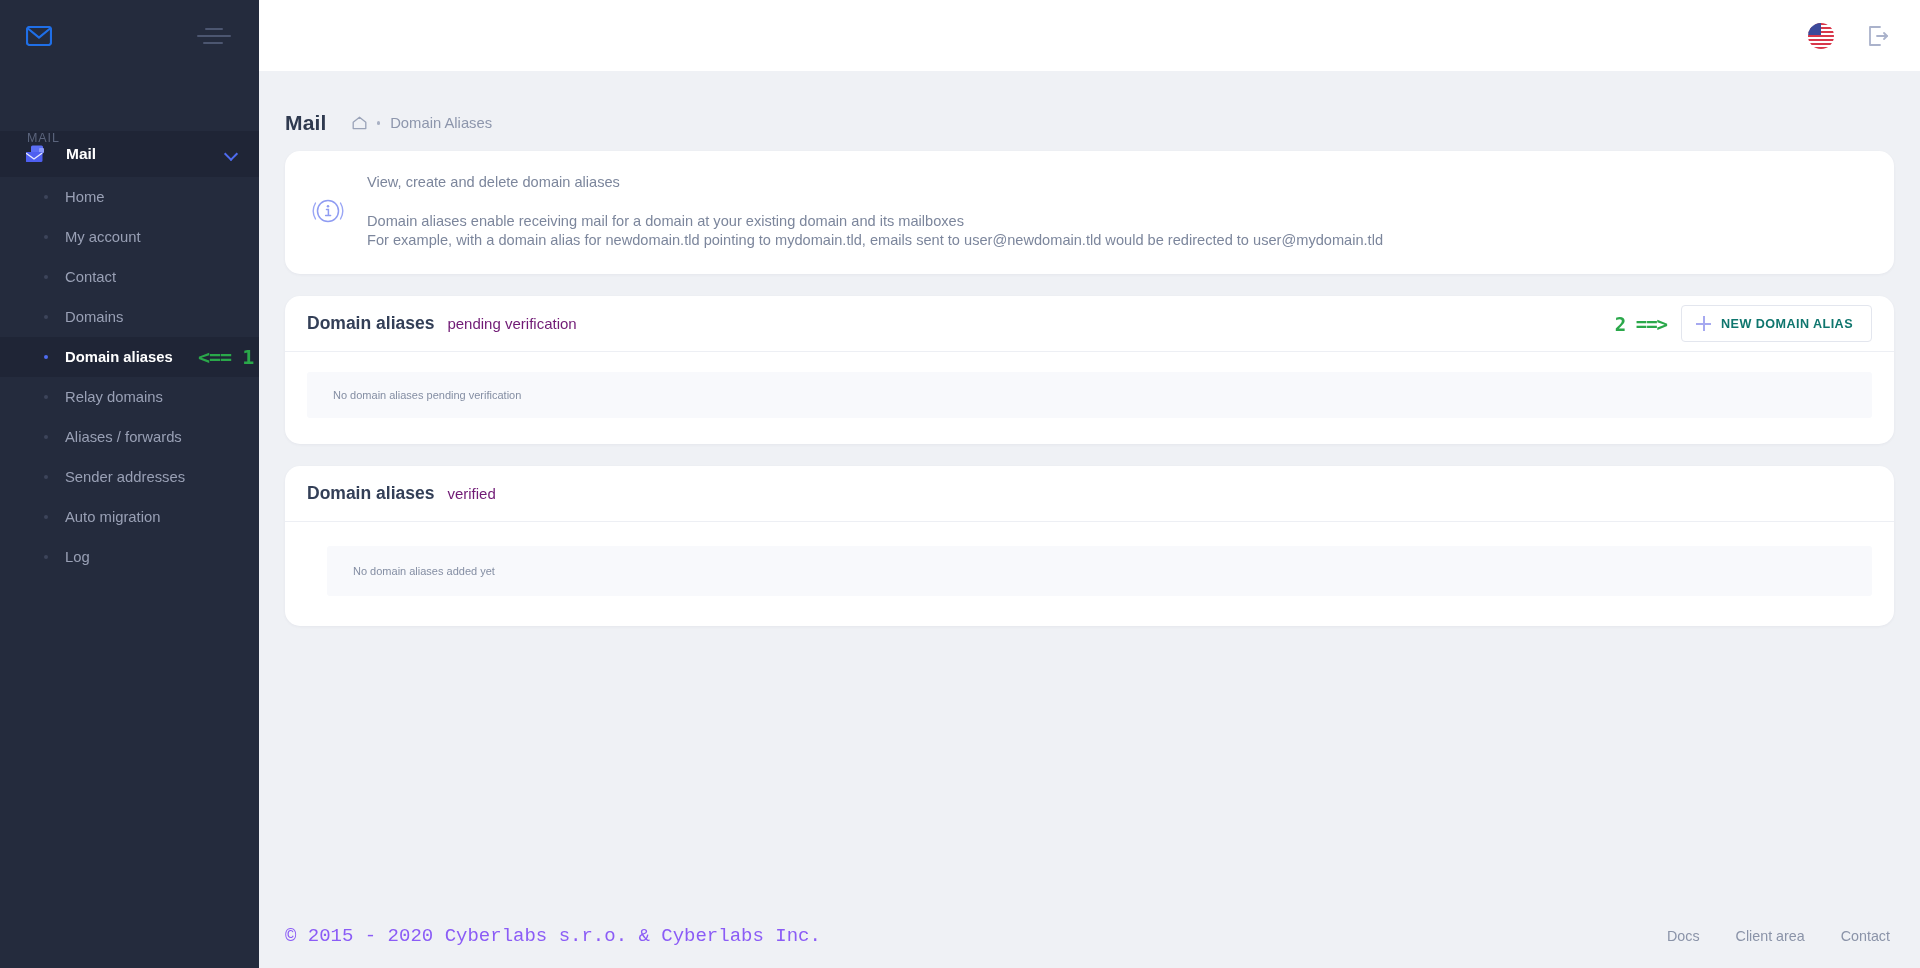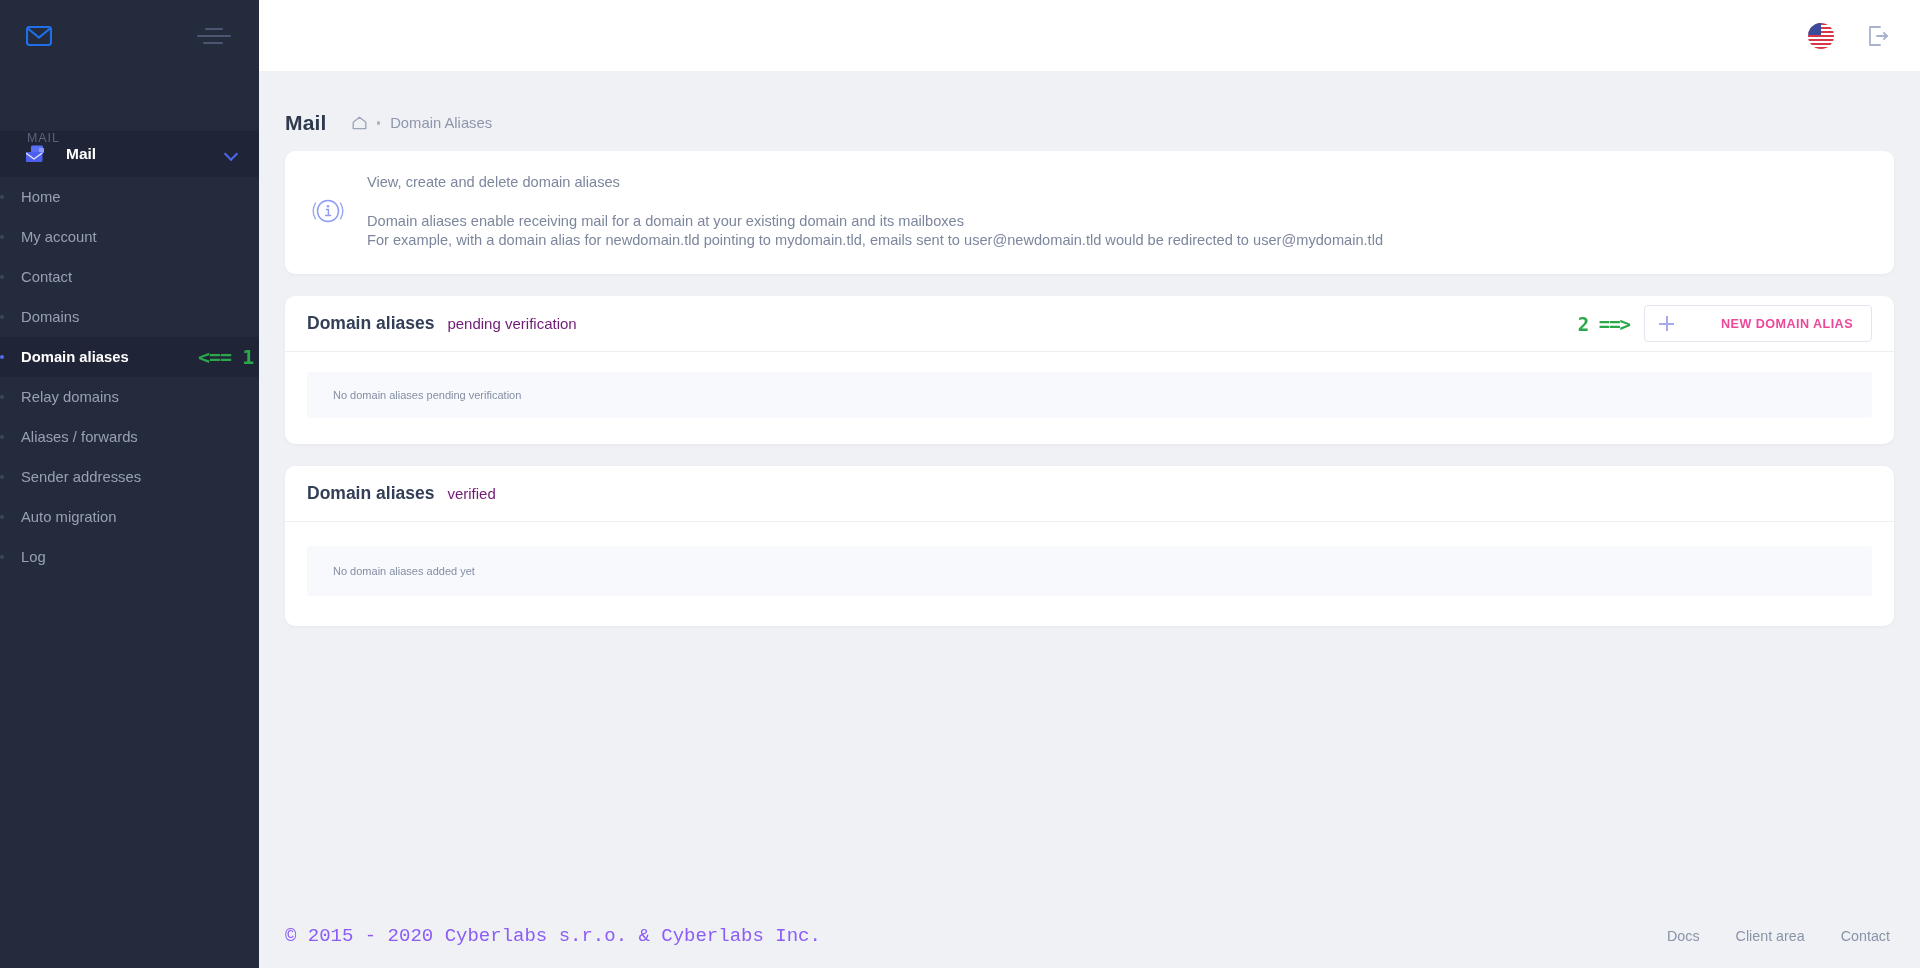--- a/index.html
+++ b/index.html
@@ -54,20 +54,21 @@
   .chev::before {
     content: ""; position: absolute; left: 1px; top: 1px;
     width: 8px; height: 8px;
     border-right: 2px solid #4e6cf0; border-bottom: 2px solid #4e6cf0;
     transform: rotate(45deg);
   }
 
   .sb-item {
     height: 40px;
     display: flex; align-items: center;
+    padding-left: 44px;
     cursor: pointer;
     position: relative;
   }
   .sb-item .dot {
     width: 4px; height: 4px; border-radius: 50%;
     background: #50587190; flex: none;
   }
   .sb-item .ilabel {
     margin-left: 17px;
     color: #99a0b5; font-size: 14.8px;
@@ -118,21 +119,21 @@
   }
   .page-title { font-size: 21px; font-weight: bold; color: #2f3a4f; letter-spacing: 0.2px; }
   .crumbs { display: flex; align-items: center; margin-left: 25px; gap: 10px; }
   .crumbs .home-ic { width: 15px; height: 14px; }
   .crumbs .cdot { width: 3.5px; height: 3.5px; border-radius: 50%; background: #a9b1c4; }
   .crumbs .ctext { color: #8d96ac; font-size: 14.8px; }
 
   .card {
     background: #ffffff;
     margin: 0 26px 22px 26px;
-    border-radius: 10px;
+    border-radius: 15px;
     box-shadow: 0 1px 3px rgba(60,70,100,0.06);
   }
 
   .alert-card {
     display: flex; align-items: flex-start;
     padding: 19px 24px 24px 24px;
     margin-top: 10px;
   }
   .alert-ic { width: 42px; flex: none; padding-top: 22px; }
   .alert-txt { padding-left: 16px; padding-top: 3px; }
@@ -159,32 +160,32 @@
     background: #fff; cursor: pointer;
     padding: 10px 18px 10px 14px;
   }
   .btn-new .plus { width: 15px; height: 15px; position: relative; }
   .btn-new .plus::before, .btn-new .plus::after {
     content:""; position: absolute; background: #a6a9f0;
   }
   .btn-new .plus::before { left: 0; top: 6.5px; width: 15px; height: 2px; }
   .btn-new .plus::after { top: 0; left: 6.5px; height: 15px; width: 2px; }
   .btn-new .blabel {
-    font-size: 12.6px; font-weight: bold; color: #ec4899; letter-spacing: 0.45px; margin-left: 37px;
+    font-size: 12.6px; font-weight: bold; color: #0f766e; letter-spacing: 0.45px;
   }
 
   .card-body { padding: 20px 22px 26px 22px; }
   .empty-row {
     background: #f8f9fc;
     border-radius: 3px;
     padding: 17px 26px;
     color: #848ea3;
     font-size: 11px;
   }
-  .card-body.verified-body { padding: 24px 22px 30px 22px; }
+  .card-body.verified-body { padding: 24px 22px 30px 22px; margin-left: 20px; }
   .empty-row.wide { padding: 19px 26px; }
 
   
   #footer {
     position: absolute; left: 259px; bottom: 0;
     width: 1661px; height: 64px;
     display: flex; align-items: center;
     padding: 0 30px 0 26px;
   }
   #footer .copy { color: #8b5cf6; font-size: 19px; font-family: Liberation Mono, monospace; }

